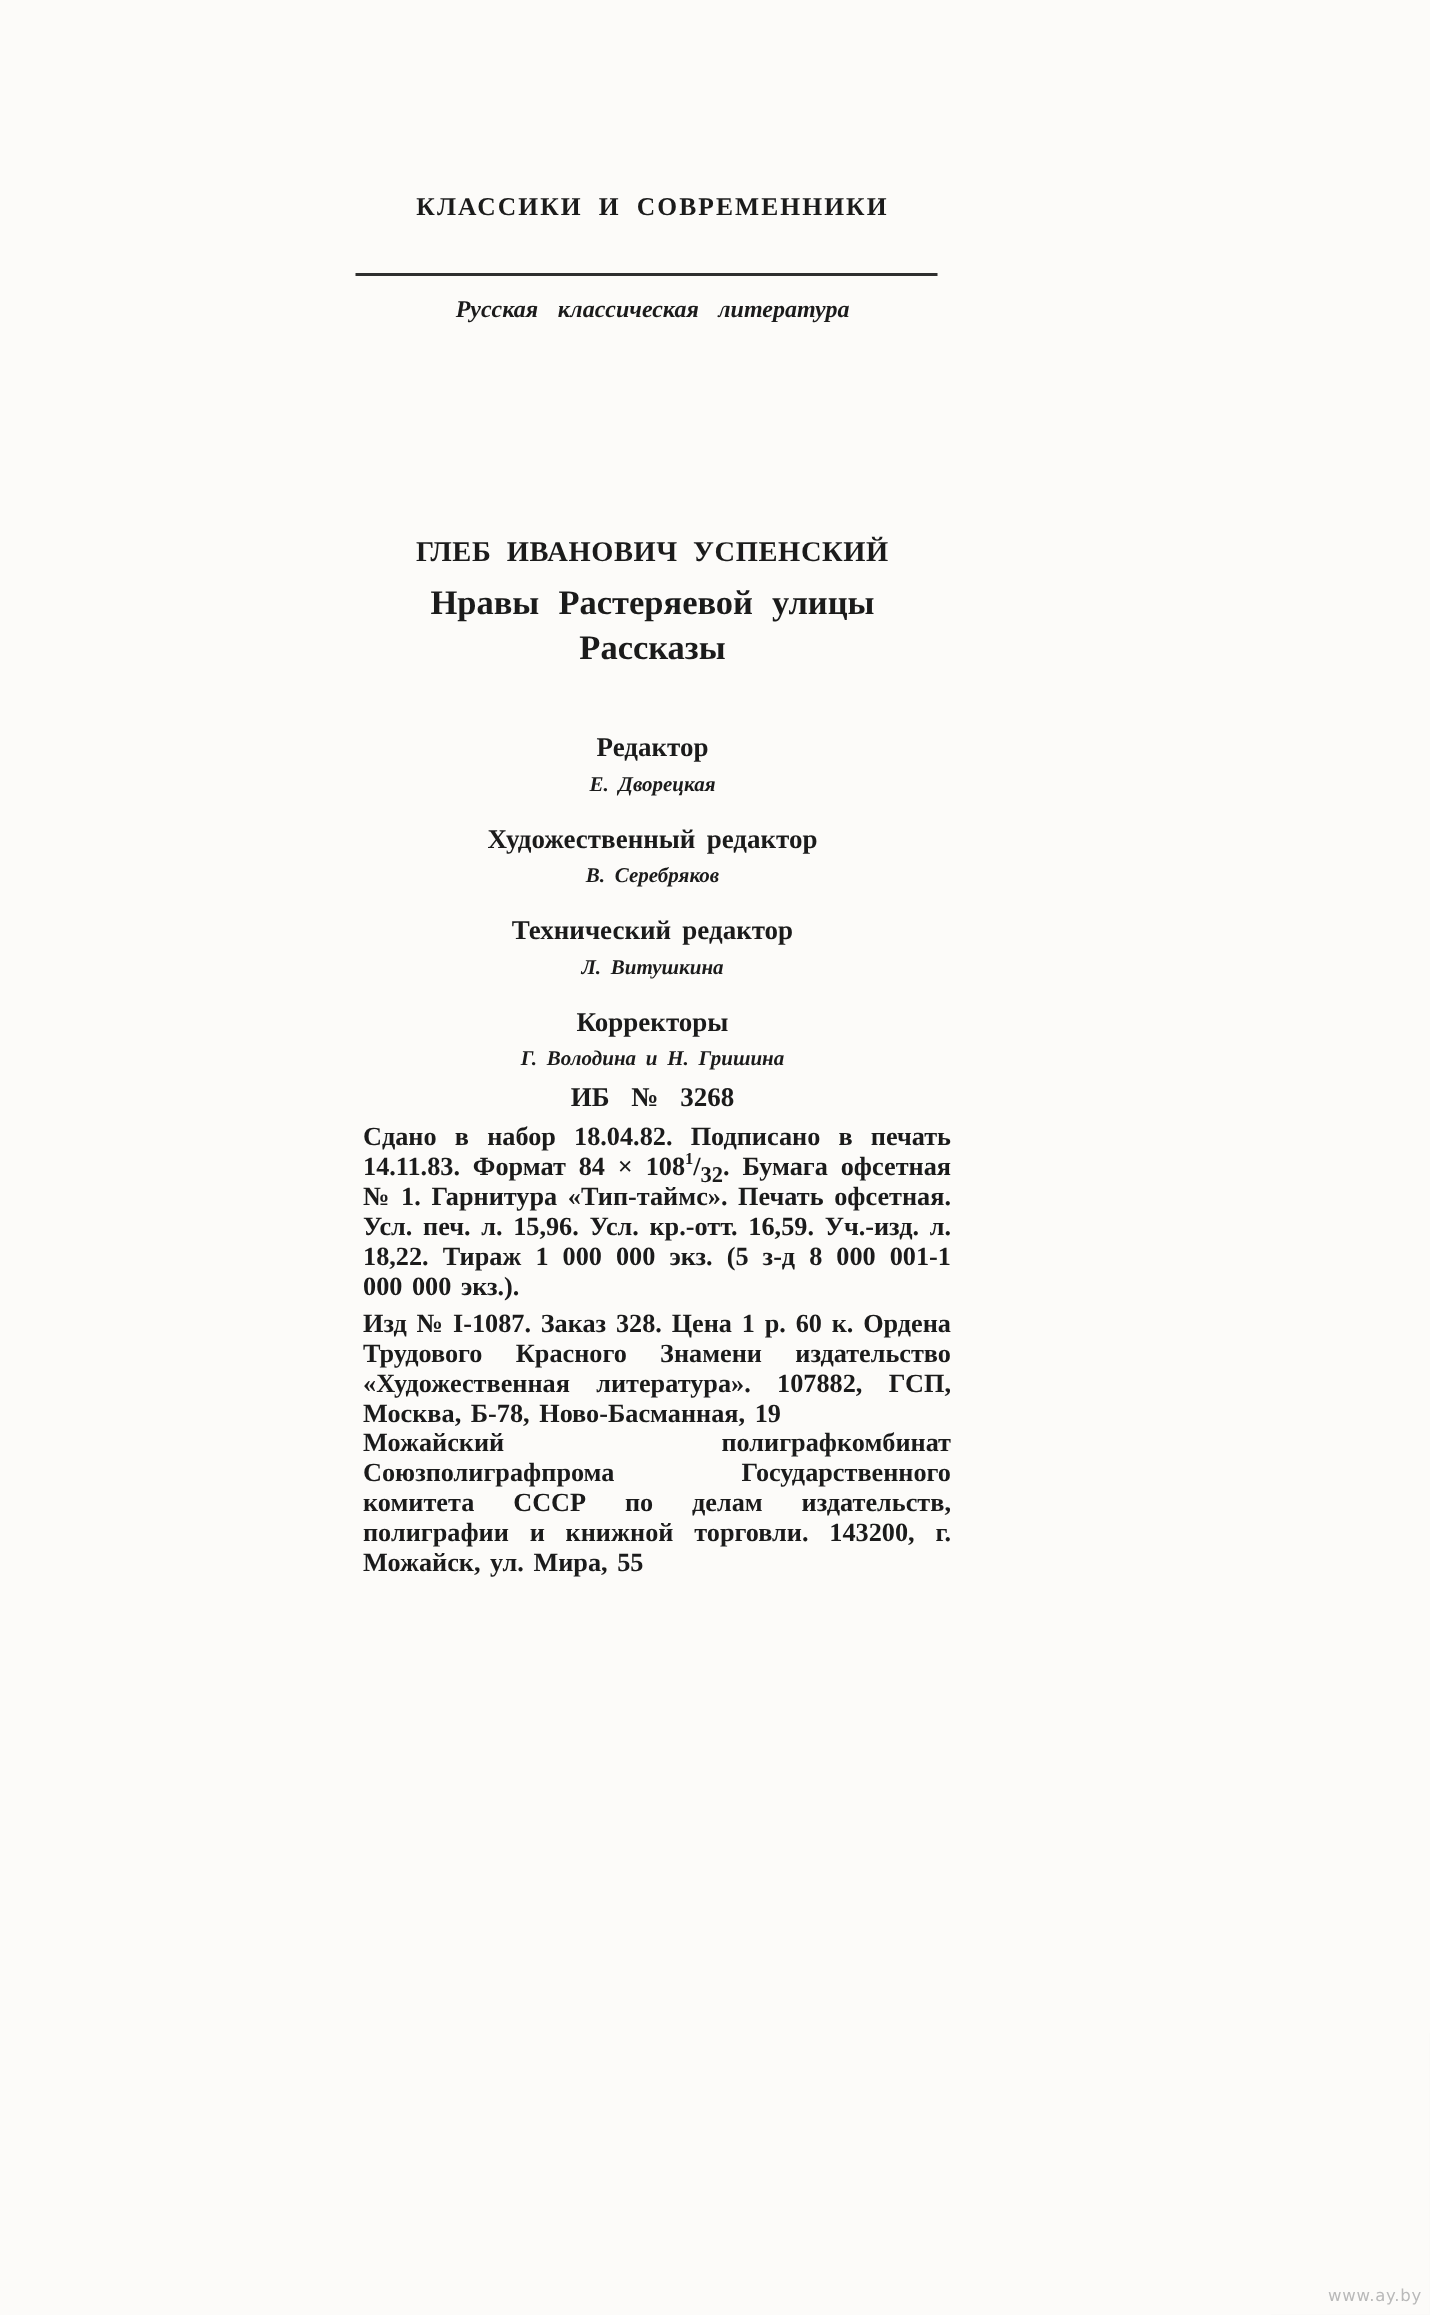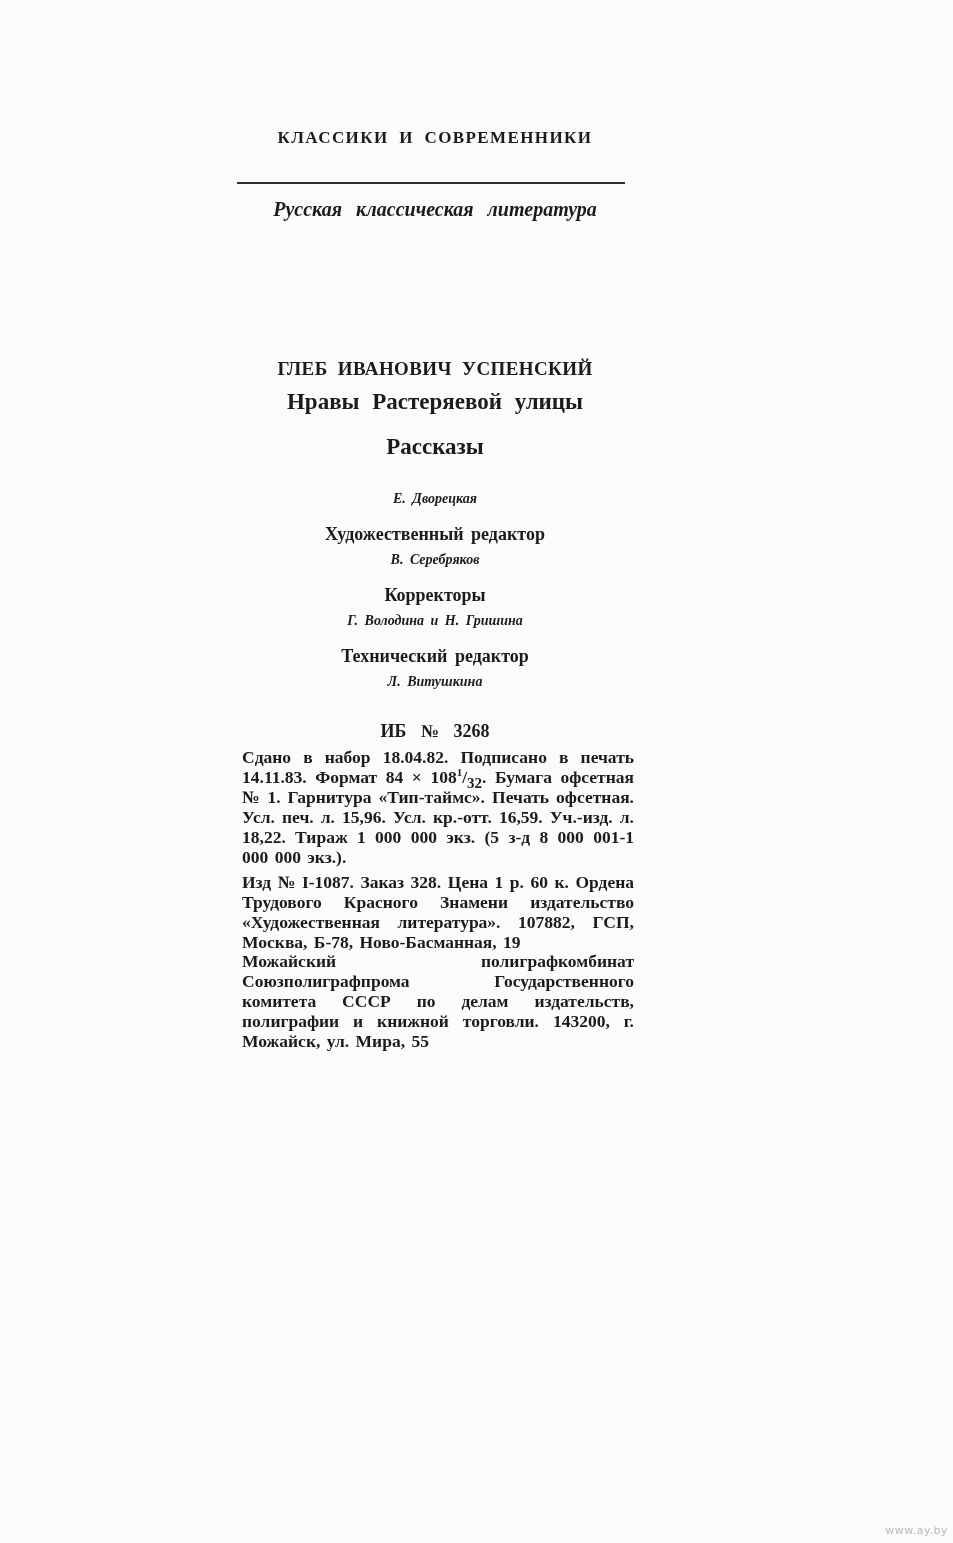--- a/index.html
+++ b/index.html
@@ -38,40 +38,40 @@
     top: 182px;
     left: 237px;
     width: 388px;
     height: 2px;
     background: #2f2f2f;
     border: none;
     margin: 0;
   }
   .series-subtitle {
     top: 198px;
-    font-size: 20px;
+    font-size: 16px;
     font-style: italic;
     font-weight: 700;
     word-spacing: 9px;
   }
   .author {
     top: 358px;
     font-size: 19px;
     font-weight: 700;
     letter-spacing: 0.4px;
     word-spacing: 5px;
   }
   .book-title {
     top: 389px;
     font-size: 23px;
     font-weight: 700;
     word-spacing: 7px;
   }
   .book-subtitle {
-    top: 434px;
+    top: 419px;
     font-size: 23px;
     font-weight: 700;
   }
   .credits {
     top: 486px;
   }
   .credit-group {
     margin-bottom: 10px;
   }
   .credit-role {
@@ -141,33 +141,34 @@
   <div class="col series-subtitle">Русская классическая литература</div>
 
   <div class="col book-title">Нравы Растеряевой улицы</div>
 
   <div class="col author">ГЛЕБ ИВАНОВИЧ УСПЕНСКИЙ</div>
 
   <div class="col book-subtitle">Рассказы</div>
 
   <div class="col credits">
     <div class="credit-group">
+      <div class="credit-role">Редактор</div>
       <div class="credit-name">Е. Дворецкая</div>
     </div>
     <div class="credit-group">
       <div class="credit-role">Художественный редактор</div>
       <div class="credit-name">В. Серебряков</div>
     </div>
     <div class="credit-group">
+      <div class="credit-role">Технический редактор</div>
+      <div class="credit-name">Л. Витушкина</div>
+    </div>
+    <div class="credit-group">
       <div class="credit-role">Корректоры</div>
       <div class="credit-name">Г. Володина и Н. Гришина</div>
-    </div>
-    <div class="credit-group">
-      <div class="credit-role">Технический редактор</div>
-      <div class="credit-name">Л. Витушкина</div>
     </div>
   </div>
 
   <div class="col ib-number">ИБ № 3268</div>
 
   <p class="imprint imprint-1"><span>Сдано в набор 18.04.82. Подписано в печать 14.11.83. Формат 84 × 108</span><span class="sup">1</span><span>/</span><span class="sub">32</span><span>. Бумага офсетная № 1. Гарнитура «Тип-таймс». Печать офсетная. Усл. печ. л. 15,96. Усл. кр.-отт. 16,59. Уч.-изд. л. 18,22. Тираж 1 000 000 экз. (5 з-д 8 000 001-1 000 000 экз.).</span></p>
 
   <p class="imprint imprint-2">Изд № I-1087. Заказ 328. Цена 1 р. 60 к. Ордена Трудового Красного Знамени издательство «Художественная литература». 107882, ГСП, Москва, Б-78, Ново-Басманная, 19</p>
 
   <p class="imprint imprint-3">Можайский полиграфкомбинат Союзполиграфпрома Государственного комитета СССР по делам издательств, полиграфии и книжной торговли. 143200, г. Можайск, ул. Мира, 55</p>

